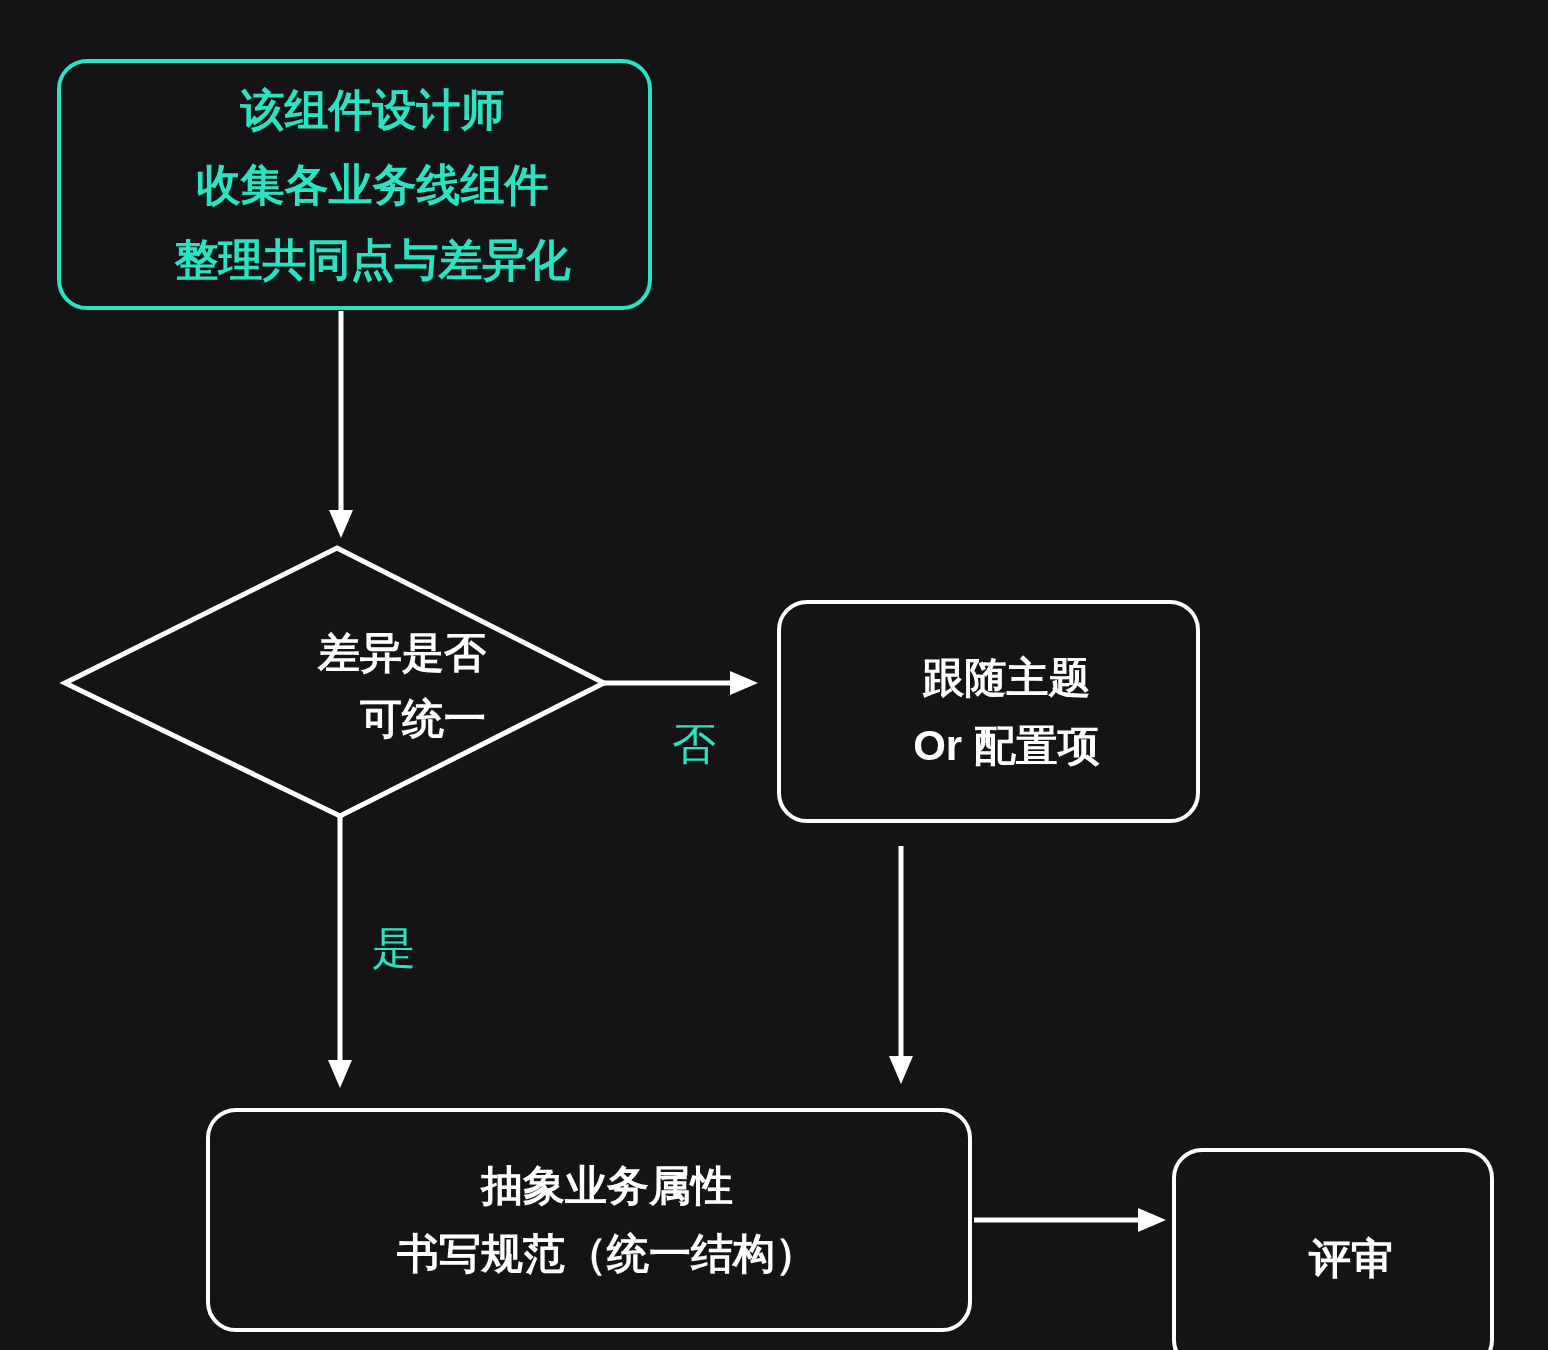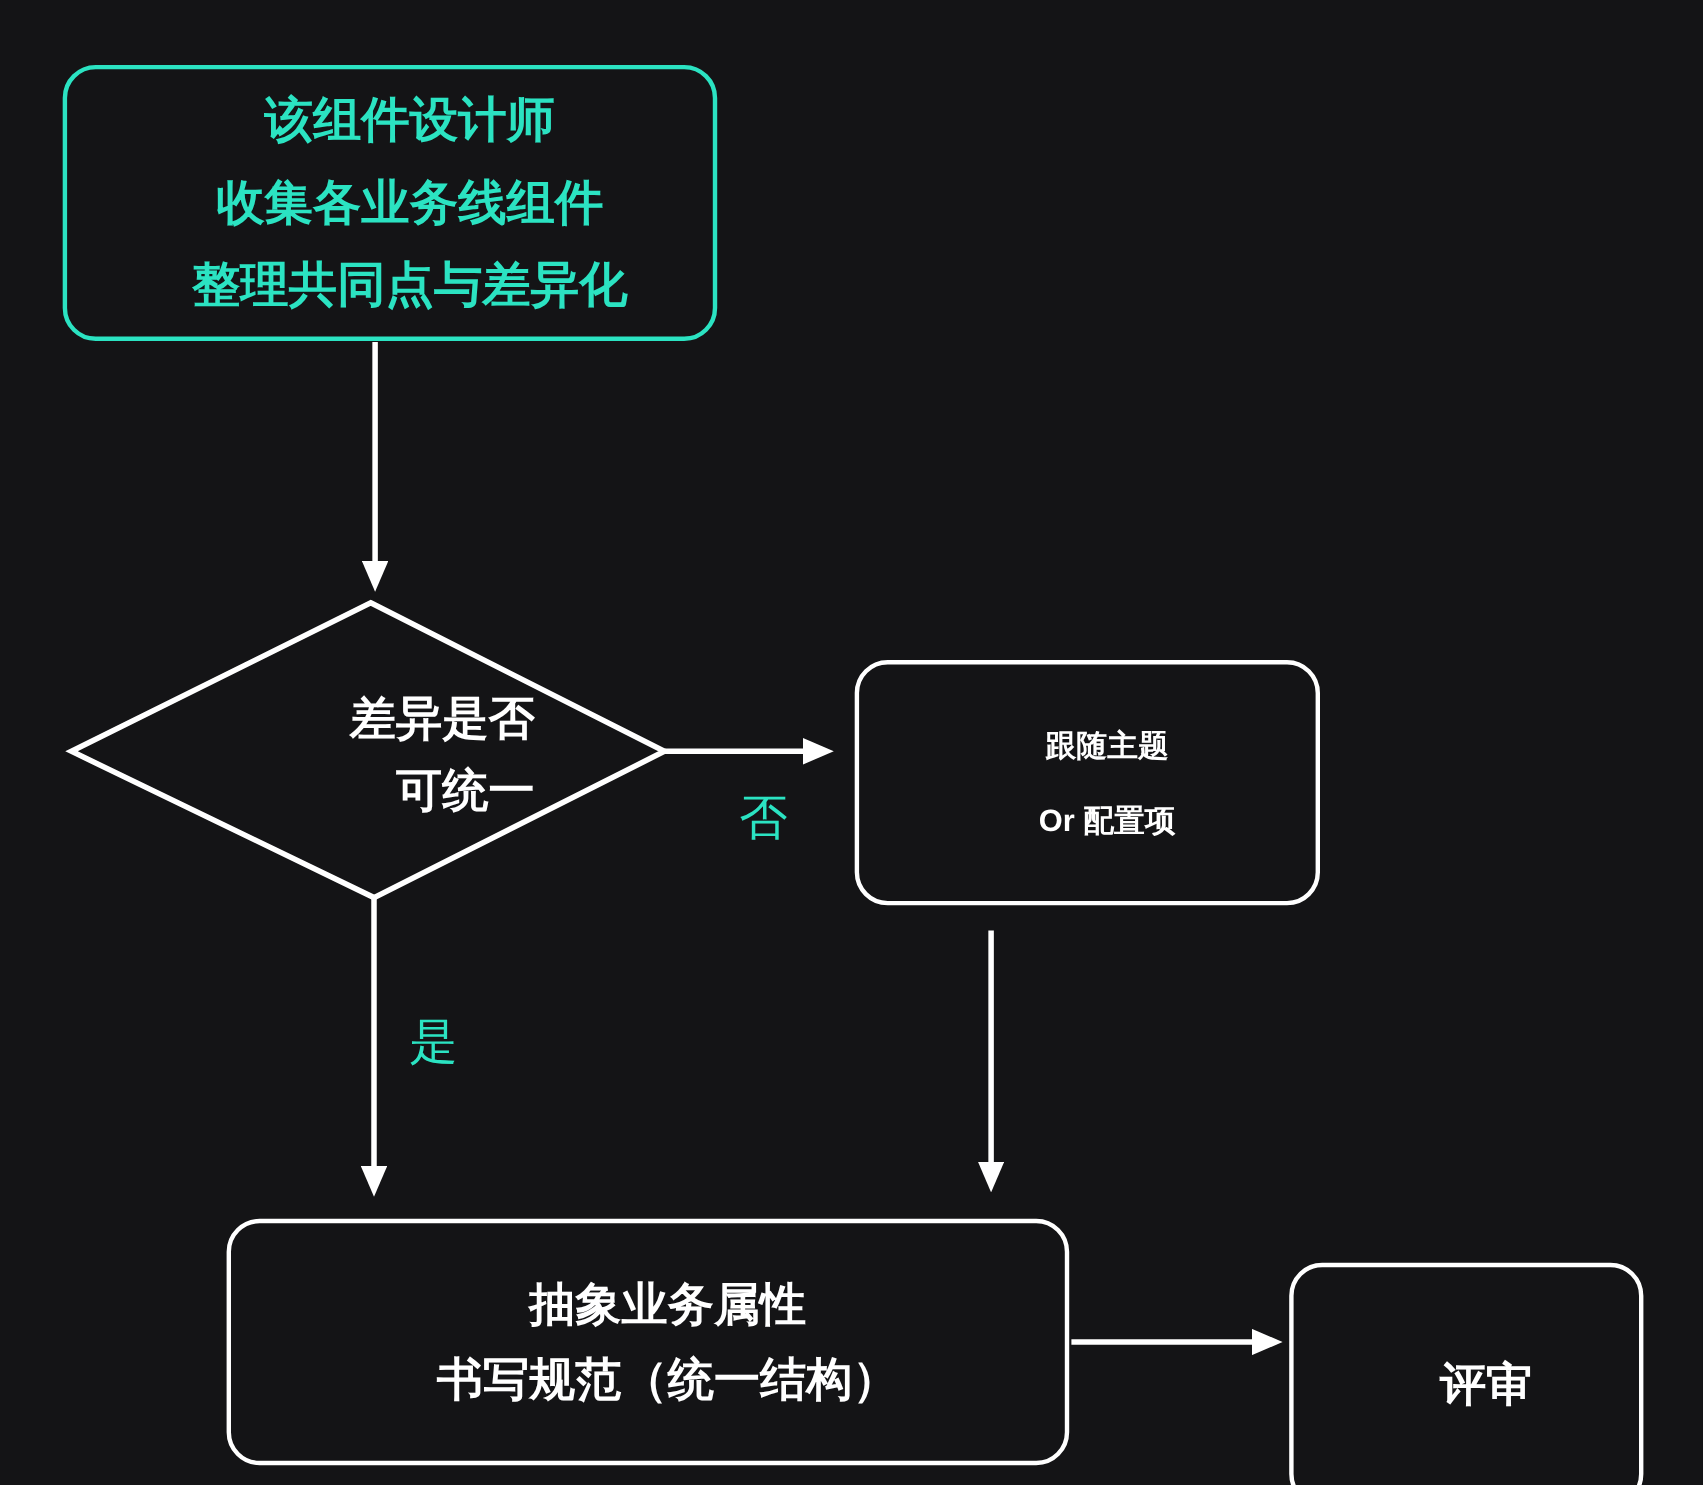--- a/index.html
+++ b/index.html
@@ -45,21 +45,21 @@
     border-color: #2be3c2;
     color: #2be3c2;
     font-size: 44px;
     line-height: 75px;
   }
   .node-theme {
     left: 777px;
     top: 600px;
     width: 423px;
     height: 223px;
-    font-size: 28px;
+    font-size: 42px;
     line-height: 68px;
   }
   .node-abstract {
     left: 206px;
     top: 1108px;
     width: 766px;
     height: 224px;
     font-size: 42px;
     line-height: 68px;
   }

